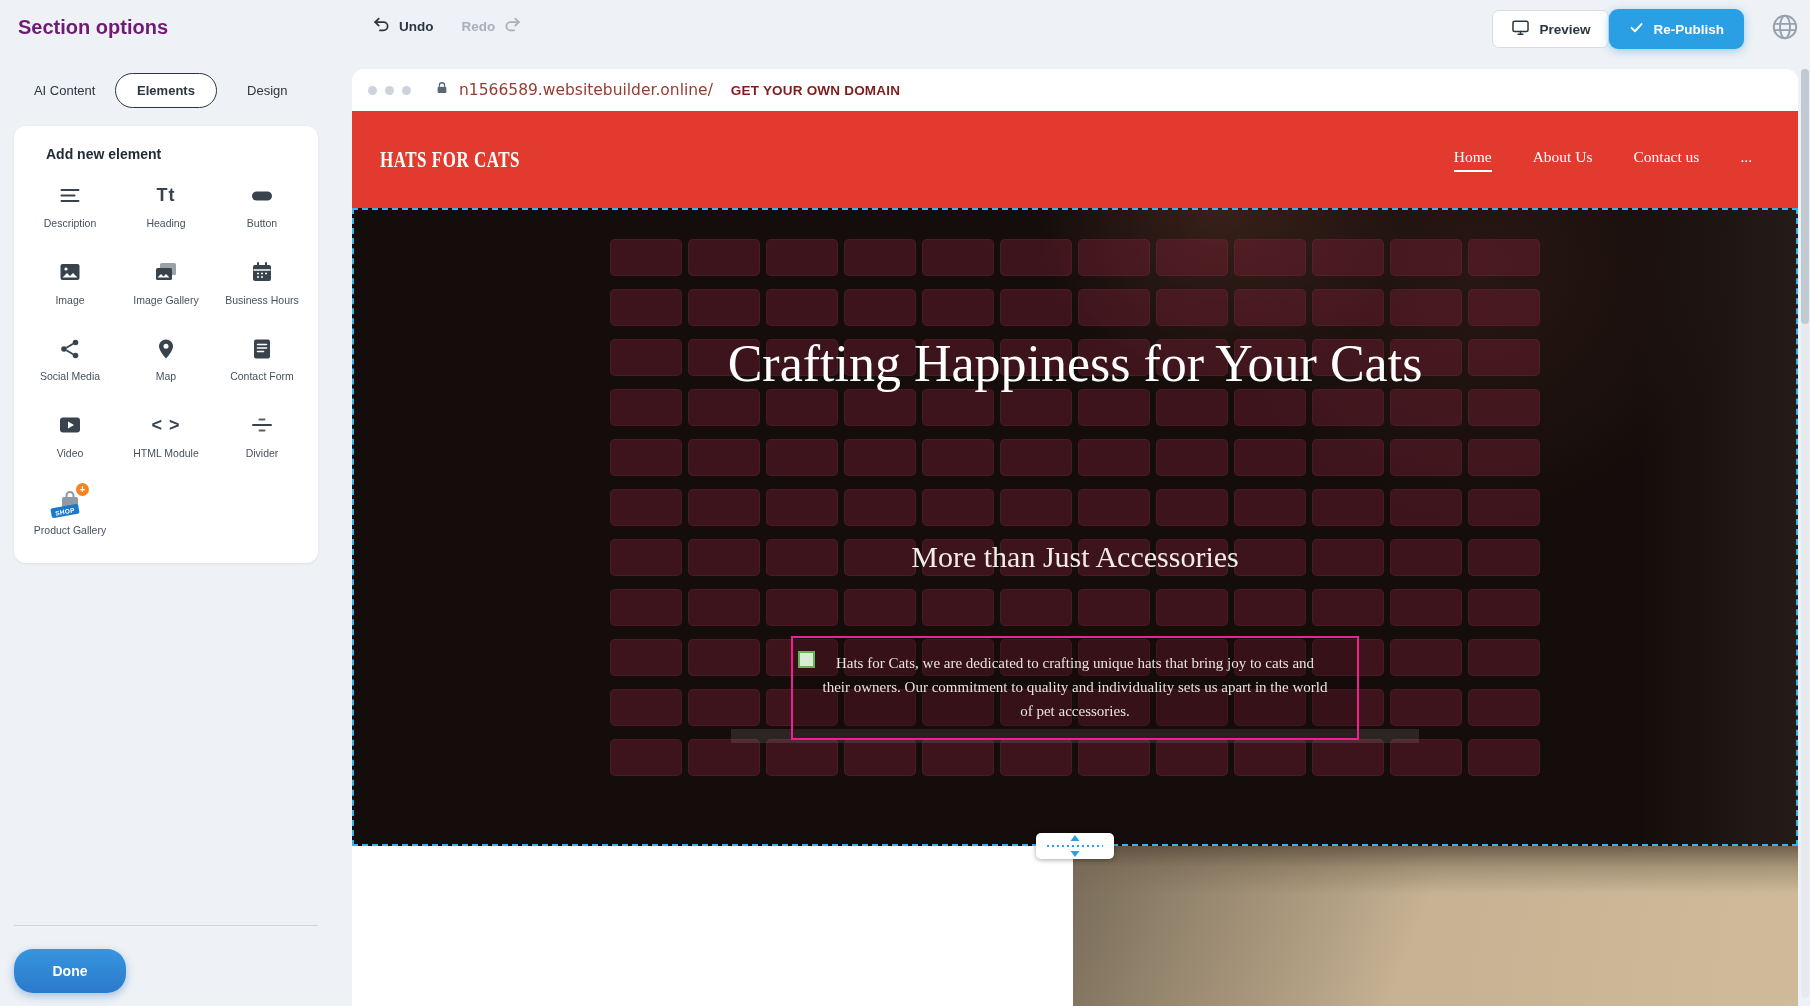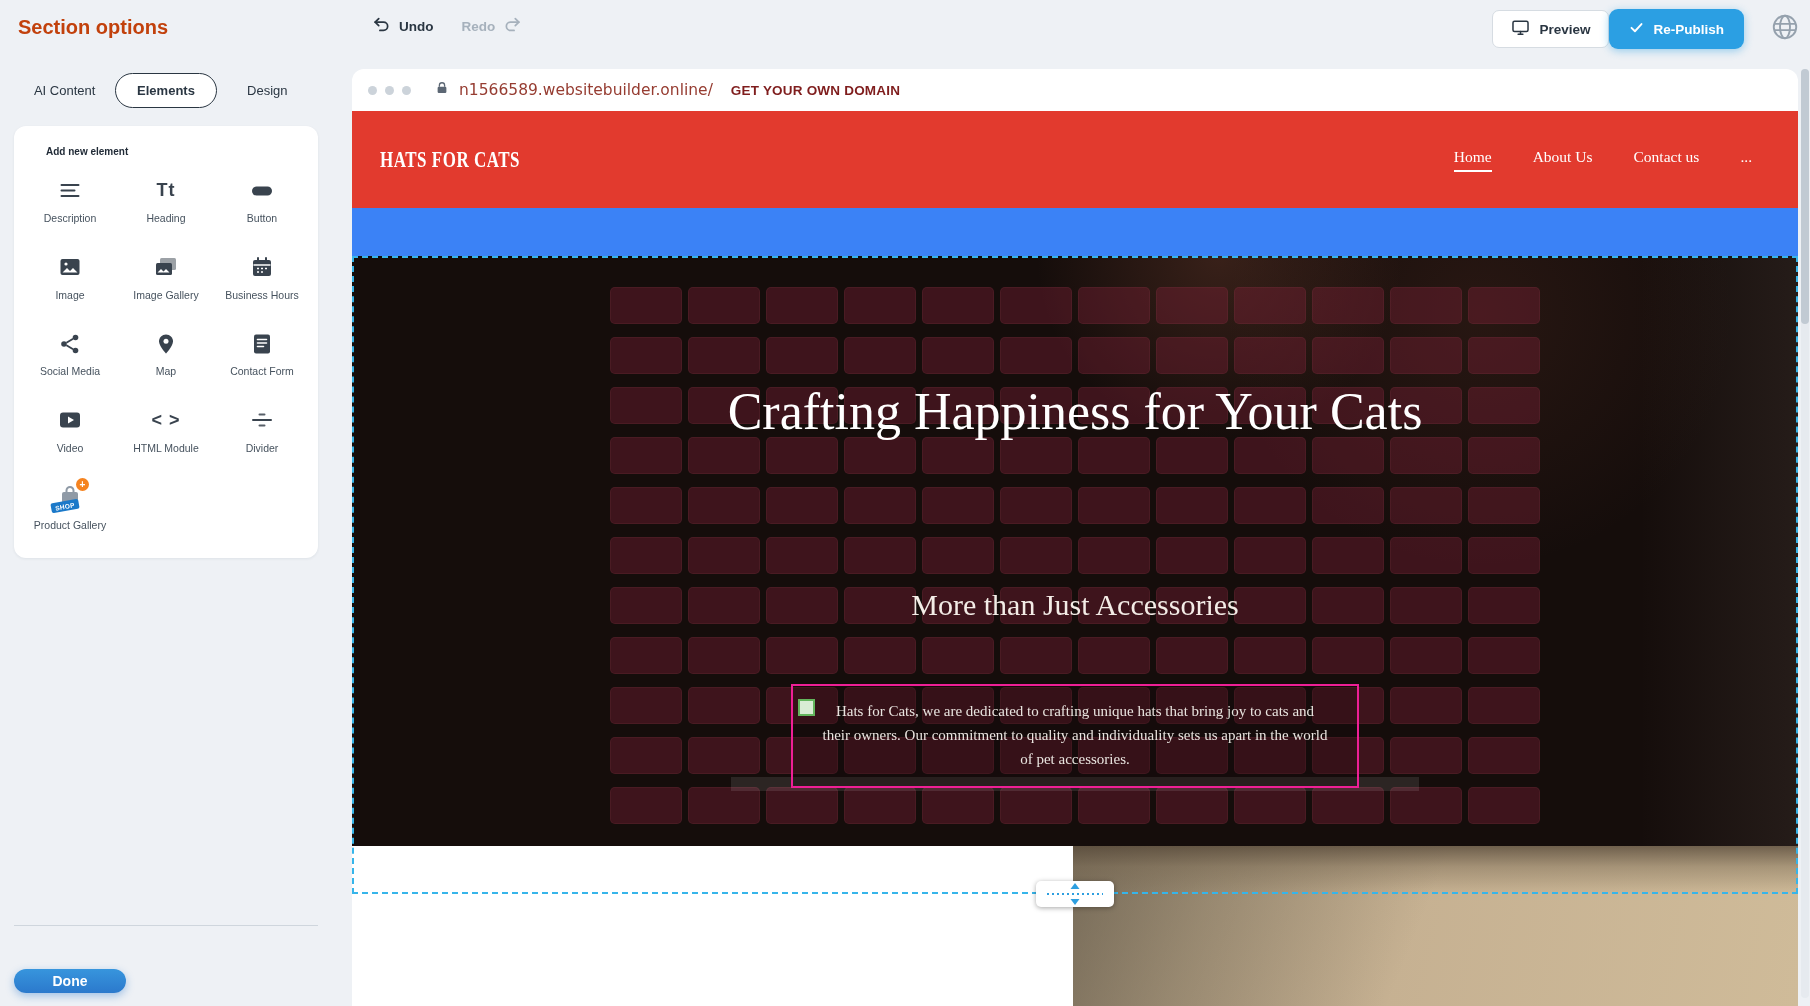--- a/index.html
+++ b/index.html
@@ -5,21 +5,21 @@
   * { box-sizing: border-box; }
   html,body { margin:0; padding:0; }
   body {
     width:1810px; height:1006px; position:relative; overflow:hidden;
     background:#eef1f5; font-family:"Liberation Sans", sans-serif;
     -webkit-font-smoothing:antialiased;
   }
 
   
   .topbar { position:absolute; top:0; left:0; right:0; height:58px; }
-  .topbar-title { position:absolute; left:18px; top:16px; font-size:20px; font-weight:700; color:#c2410c; }
+  .topbar-title { position:absolute; left:18px; top:16px; font-size:20px; font-weight:700; color:#701a75; }
   .history { position:absolute; left:372px; top:15px; display:flex; align-items:center; gap:28px; }
   .hist-btn { display:flex; align-items:center; gap:8px; font-size:13.5px; font-weight:700; color:#2a3642; cursor:pointer; }
   .hist-btn.disabled { color:#a6b1bc; }
   .top-right { position:absolute; right:66px; top:9px; display:flex; gap:0; align-items:center; }
   .btn-preview { height:38px; padding:0 18px; display:flex; gap:9px; align-items:center; background:#fff;
     border:1px solid #d6dce2; border-radius:7px; font-size:13.5px; font-weight:700; color:#2a3642; cursor:pointer; }
   .btn-republish { height:40px; padding:0 20px; display:flex; gap:9px; align-items:center; background:#2b9fe3;
     border-radius:9px; color:#fff; font-size:13.5px; font-weight:700; box-shadow:0 2px 8px rgba(43,159,227,.45); cursor:pointer; }
   .globe-btn { position:absolute; right:8px; top:12px; width:34px; height:34px; display:flex; align-items:center; justify-content:center; cursor:pointer; }
 
@@ -33,33 +33,33 @@
   .tip-card { margin-top:38px; padding:15px 18px 18px; }
   .tip-title { color:#f5831f; font-size:15px; font-weight:700; margin-bottom:9px; }
   .tip-body { color:#57636f; font-size:12.5px; line-height:1.5; }
   .mobile-row { margin:19px 14px 0; display:flex; align-items:center; gap:22px; }
   .btn-mobile { height:46px; padding:0 16px 0 22px; background:#1e93cf; border-radius:24px; display:flex;
     align-items:center; gap:13px; color:#fff; font-size:13px; font-weight:700;
     box-shadow:0 3px 9px rgba(30,147,207,.35); cursor:pointer; }
   .info-dot { width:21px; height:21px; border-radius:50%; background:#93a0ad; color:#fff; font-size:12px;
     font-weight:700; font-style:italic; display:flex; align-items:center; justify-content:center; cursor:pointer; }
   .add-card { margin-top:18px; padding:20px 8px 26px; border-radius:12px; }
-  .add-title { font-size:10px; font-weight:700; color:#212b37; margin:0 0 20px 24px; }
+  .add-title { font-size:14px; font-weight:700; color:#212b37; margin:0 0 20px 24px; }
   .el-grid { display:grid; grid-template-columns:repeat(3,1fr); row-gap:28px; justify-items:center; }
   .el-item { width:88px; display:flex; flex-direction:column; align-items:center; gap:8px; cursor:pointer; }
   .el-icon { height:27px; display:flex; align-items:center; justify-content:center; color:#39434e; }
   .el-label { font-size:10.5px; color:#46525e; text-align:center; line-height:1.3; }
   .txt-icon { font-size:18px; font-weight:700; color:#39434e; letter-spacing:1px; }
   .pg-wrap { position:relative; width:30px; height:27px; display:flex; align-items:center; justify-content:center; }
   .pg-ribbon { position:absolute; left:-4px; bottom:0; background:#1b79c9; color:#fff; font-size:6.5px;
     font-weight:700; padding:1.5px 4px; border-radius:2px; transform:rotate(-10deg); letter-spacing:.3px; }
   .pg-plus { position:absolute; top:-6px; right:-4px; width:13px; height:13px; border-radius:50%;
     background:#f5831f; color:#fff; font-size:10px; line-height:13px; text-align:center; font-weight:700; }
   .sidebar-divider { position:absolute; left:14px; right:14px; bottom:80px; border-top:1px solid #cfd6dd; }
-  .btn-done { position:absolute; left:14px; bottom:13px; width:112px; height:24px; border-radius:19px;
+  .btn-done { position:absolute; left:14px; bottom:13px; width:112px; height:44px; border-radius:19px;
     background:linear-gradient(180deg,#3795dd,#2b79cc); color:#fff; font-size:14px; font-weight:700;
     display:flex; align-items:center; justify-content:center; box-shadow:0 3px 8px rgba(43,121,204,.4); cursor:pointer; }
 
   
   .main { position:absolute; left:352px; top:69px; right:12px; bottom:0; }
   .browser-bar { height:42px; background:#fff; border-radius:12px 12px 0 0; display:flex; align-items:center; padding:0 16px; }
   .win-dots { display:flex; gap:8px; margin-right:24px; }
   .win-dot { width:9px; height:9px; border-radius:50%; background:#ccd3da; }
   .url { font-size:15.5px; color:#963c31; margin-left:10px; font-family:"DejaVu Sans",sans-serif; }
   .domain-cta { margin-left:18px; font-size:13.5px; font-weight:700; color:#7f1d1d; letter-spacing:.2px; cursor:pointer; }
@@ -71,21 +71,20 @@
   .nav-item { color:#fff; font-size:15.5px; cursor:pointer; padding-bottom:4px; border-bottom:2px solid transparent; }
   .nav-item.active { border-bottom-color:#fff; }
 
   
   .hero { position:relative; height:638px;
     background:
       radial-gradient(circle at 60% 0%, rgba(170,95,70,.24), transparent 17%),
       radial-gradient(circle at 78% 9%, rgba(150,80,60,.15), transparent 20%),
       linear-gradient(to left, rgba(200,180,165,.09), transparent 11%),
       #150d0b;
-    margin-top: 48px;
   }
   .hero::after { content:""; position:absolute; inset:0; border:2px dashed #36b5ea; pointer-events:none; z-index:6; }
   .tile-grid { position:absolute; top:31px; left:50%; transform:translateX(-50%);
     display:grid; grid-template-columns:repeat(12,72px); grid-auto-rows:37px; column-gap:6px; row-gap:13px; z-index:1; }
   .tile { background:rgba(125,32,56,.40); border:1px solid rgba(190,90,110,.10); border-radius:5px; }
   .hero-heading { position:absolute; top:116px; left:0; right:0; z-index:2; color:#ffffff;
     font-size:52px; line-height:80px; font-weight:500; text-align:center; }
   .hero-heading > div { max-width:700px; margin:0 auto; }
   .hero-sub { position:absolute; top:332px; left:0; right:0; z-index:2; color:#f3ece6;
     font-size:30px; font-weight:500; text-align:center; }

